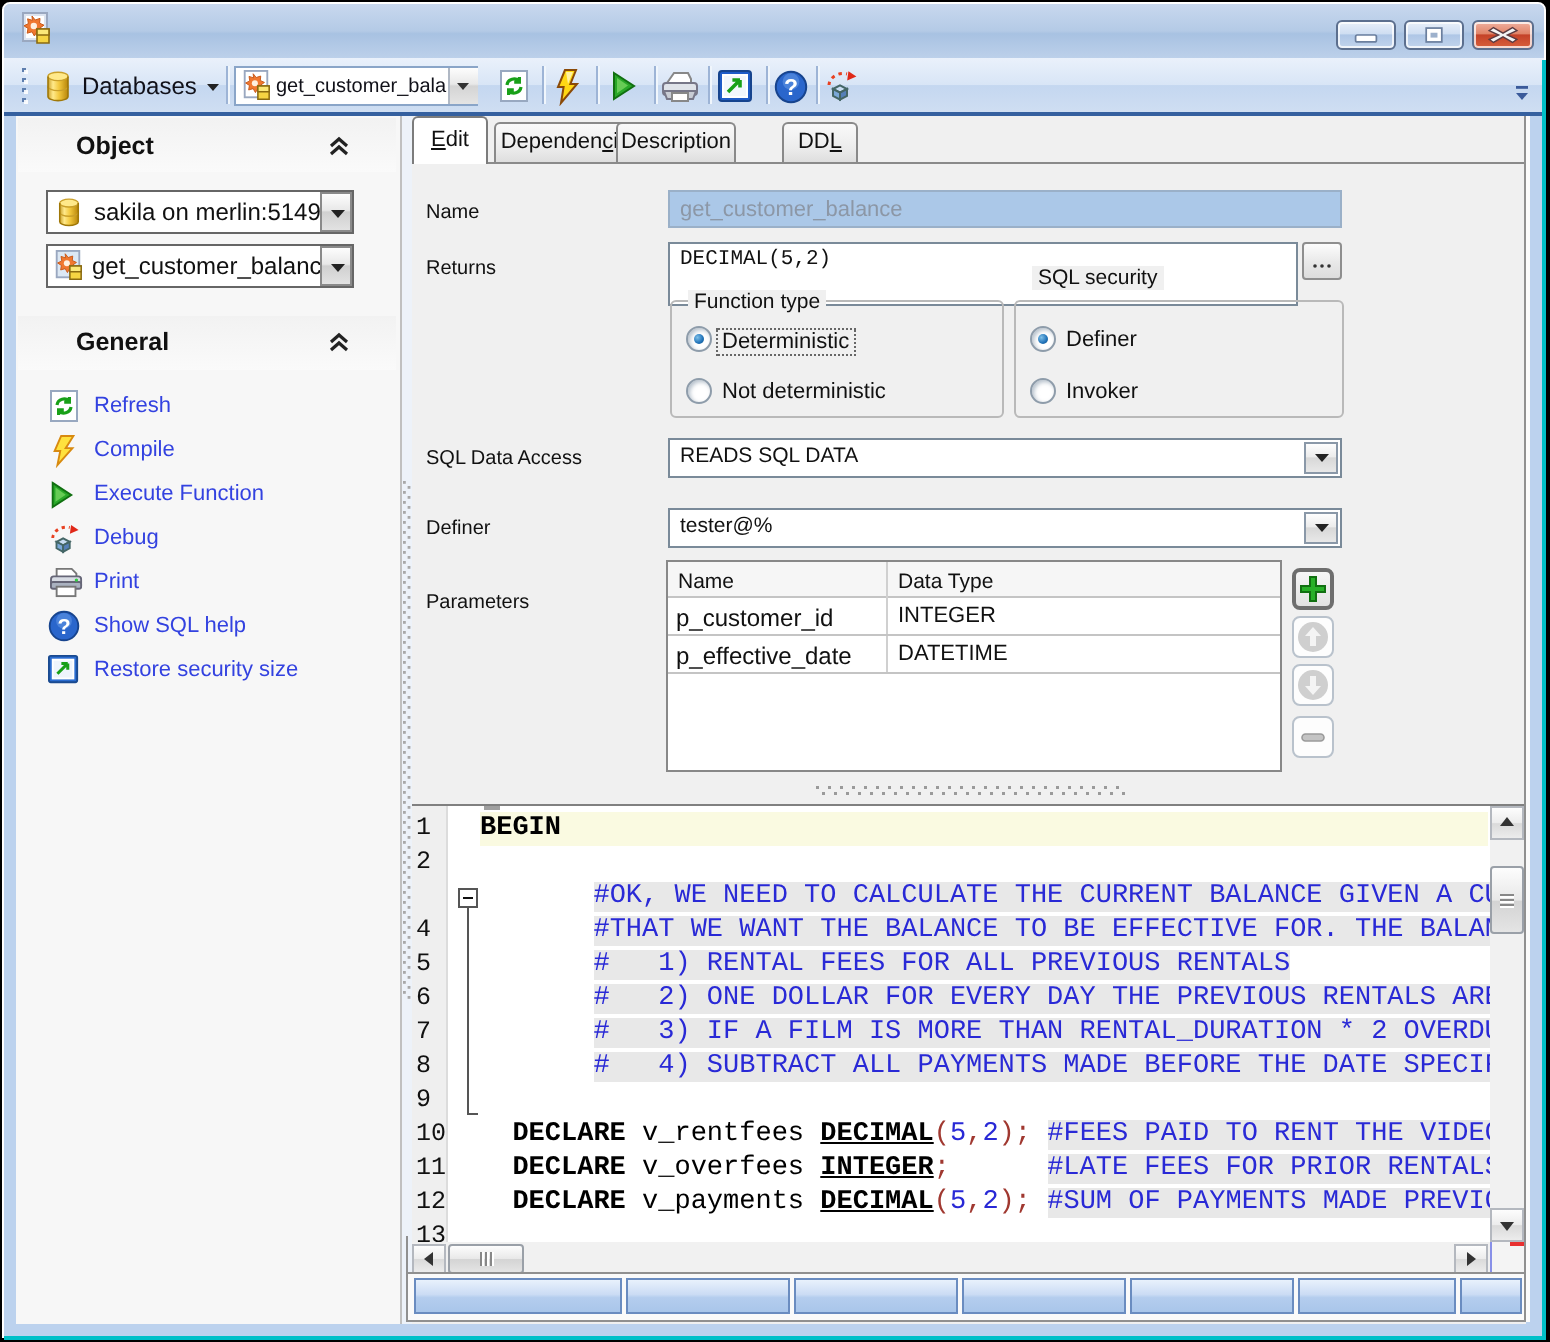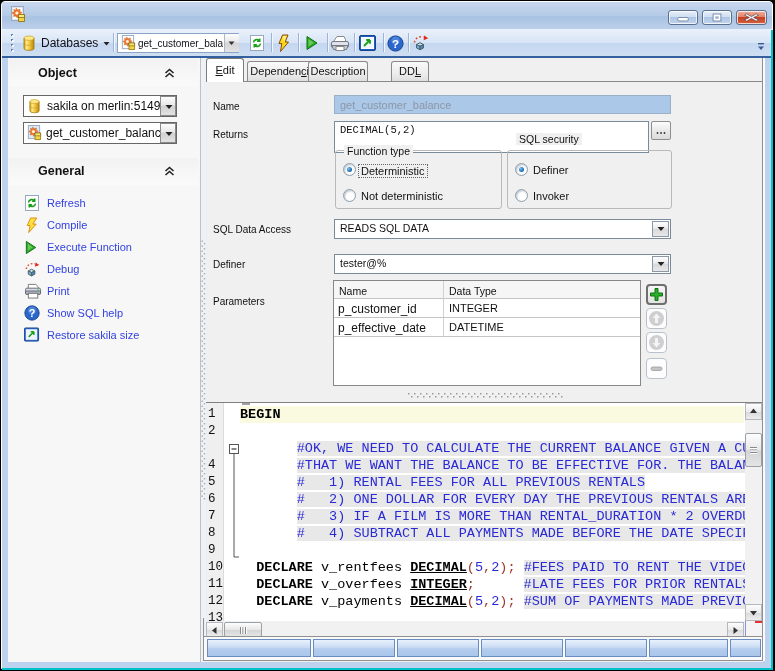--- a/index.html
+++ b/index.html
@@ -285,21 +285,21 @@
         <circle cx="8.5" cy="8.5" r="7.6" fill="#2a66cc" stroke="#17448e"></circle>
         <circle cx="8.5" cy="5.8" r="4.2" fill="#5c92e2" opacity=".65"></circle>
         <text x="8.5" y="12.6" text-anchor="middle" font-family="Liberation Sans" font-size="11.5" font-weight="bold" fill="#fff">?</text>
       </svg></div>
   <div class="link" style="top:307px;">Show SQL help</div>
   <div class="licon" style="top:327px;"><svg width="16" height="16" viewBox="0 0 17 16">
         <rect x="0.5" y="0.5" width="15" height="14" rx="1" fill="#2a6cd0" stroke="#1a4a90"></rect>
         <rect x="2.5" y="2.5" width="11" height="10" fill="#eef4fc" stroke="#fff"></rect>
         <path d="M5 10 L10.5 4.5 M10.5 4.5 h-3.4 M10.5 4.5 v3.4" stroke="#18a018" stroke-width="1.6" fill="none"></path>
       </svg></div>
-  <div class="link" style="top:329px;">Restore sakila size</div>
+  <div class="link" style="top:329px;">Restore security size</div>
   <div id="vsplit" class="abs"></div>
   <svg class="abs" style="left:201px;top:240px;z-index:3;" width="5" height="260" viewBox="0 0 5 260">
     <pattern id="vdots" x="0" y="0" width="5" height="5" patternUnits="userSpaceOnUse">
       <rect x="0.5" y="0.5" width="1.4" height="1.4" fill="#a8a8a8"></rect>
         <rect x="2.8" y="3" width="1.4" height="1.4" fill="#a8a8a8"></rect>
     </pattern>
     <rect x="0" y="0" width="5" height="260" fill="url(#vdots)"></rect>
   </svg>
   <div id="main" class="abs"></div>
 

